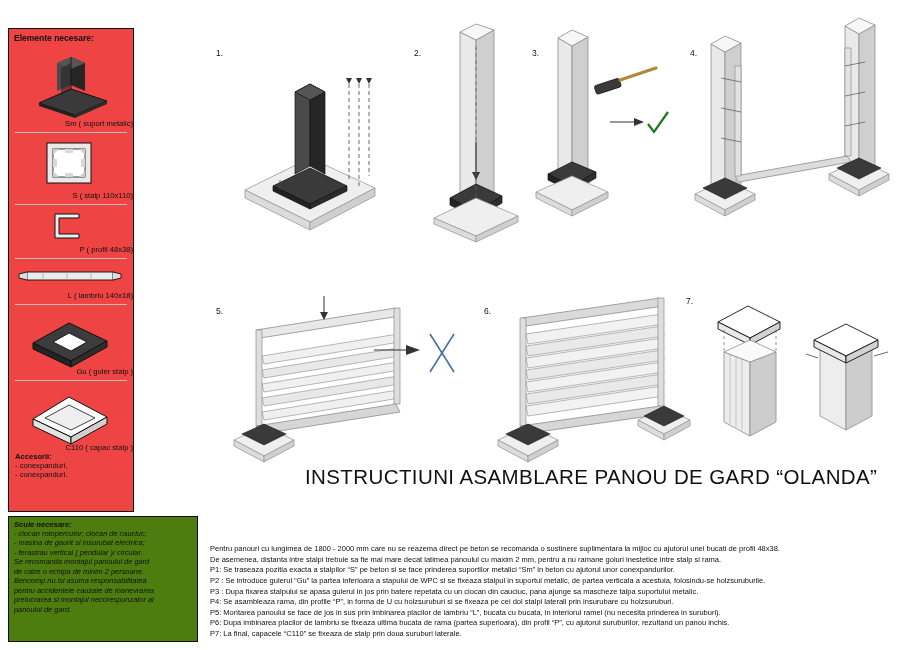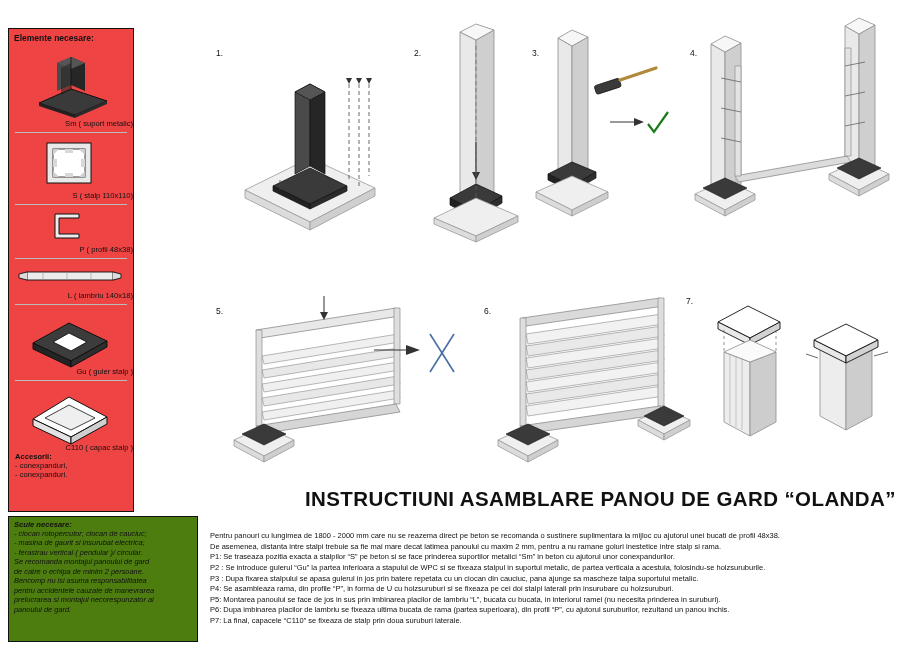--- a/index.html
+++ b/index.html
@@ -13,24 +13,24 @@
   .part-label{font-size:7.6px;text-align:right;padding-left:6px;margin-top:2px;}
   .divider{border-top:1px solid #bbb;margin:4px 6px;}
   .accesorii{font-size:7.6px;font-weight:bold;padding-left:6px;margin-top:0;}
   .acc-item{font-size:7.6px;padding-left:6px;line-height:1.25;}
 
   .tools-box{position:absolute;left:8px;top:516px;width:190px;height:126px;border:1px solid #111;background:#4d7c0f;padding:3px 5px;box-sizing:border-box;font-style:italic;}
   .tools-title{font-size:7.6px;font-weight:bold;}
   .tools-text{font-size:7.4px;line-height:1.28;}
 
   
-  .main-title{position:absolute;left:305px;top:487px;font-size:20.5px;letter-spacing:.4px;white-space:nowrap;font-weight:bold;}
-
-  
-  .instr{position:absolute;left:210px;top:531px;width:700px;font-size:7.5px;line-height:1.42;}
+  .main-title{position:absolute;left:305px;top:465px;font-size:20.5px;letter-spacing:.4px;white-space:nowrap;}
+
+  
+  .instr{position:absolute;left:210px;top:544px;width:700px;font-size:7.5px;line-height:1.42;}
   .instr p{margin:0;}
 
   
   .step-num{position:absolute;font-size:8.5px;}
 
   
   .dw{position:absolute;}
   svg{display:block;overflow:visible;}
 </style>
 </head>

